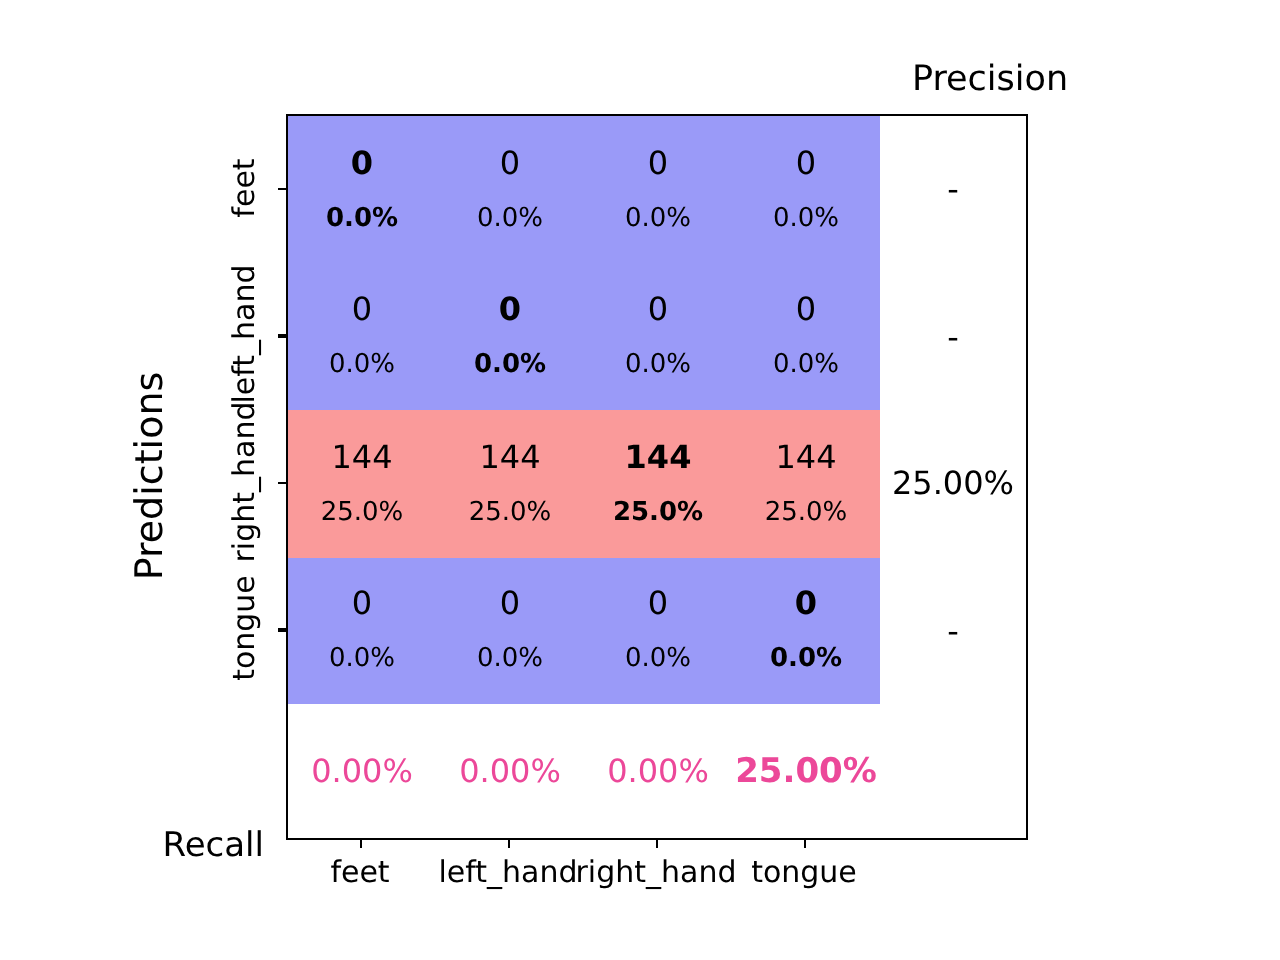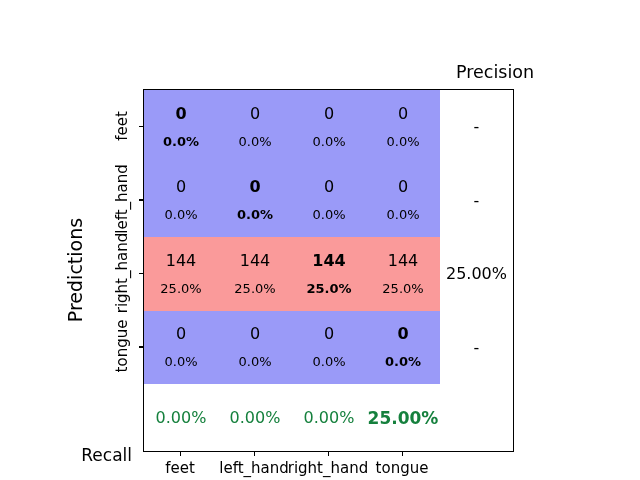--- a/index.html
+++ b/index.html
@@ -14,21 +14,20 @@
     overflow: hidden;
     position: relative;
   }
 
   #figure {
     position: absolute;
     left: 0;
     top: 0;
     width: 640px;
     height: 388px;
-    margin-top: 32px;
   }
 
   
   .precision-title {
     position: absolute;
     left: 430px;
     top: 30px;
     width: 130px;
     text-align: center;
     font-size: 17.5px;
@@ -114,21 +113,21 @@
     height: 67px;
     display: grid;
     grid-template-columns: repeat(4, 74px) 73px;
     grid-template-rows: 1fr;
   }
   .recall-cell {
     display: flex;
     align-items: center;
     justify-content: center;
     font-size: 16px;
-    color: #15803d;
+    color: #ec4899;
     white-space: nowrap;
   }
   .recall-cell.overall {
     font-weight: bold;
     font-size: 17px;
   }
 
   
   .tick {
     position: absolute;

